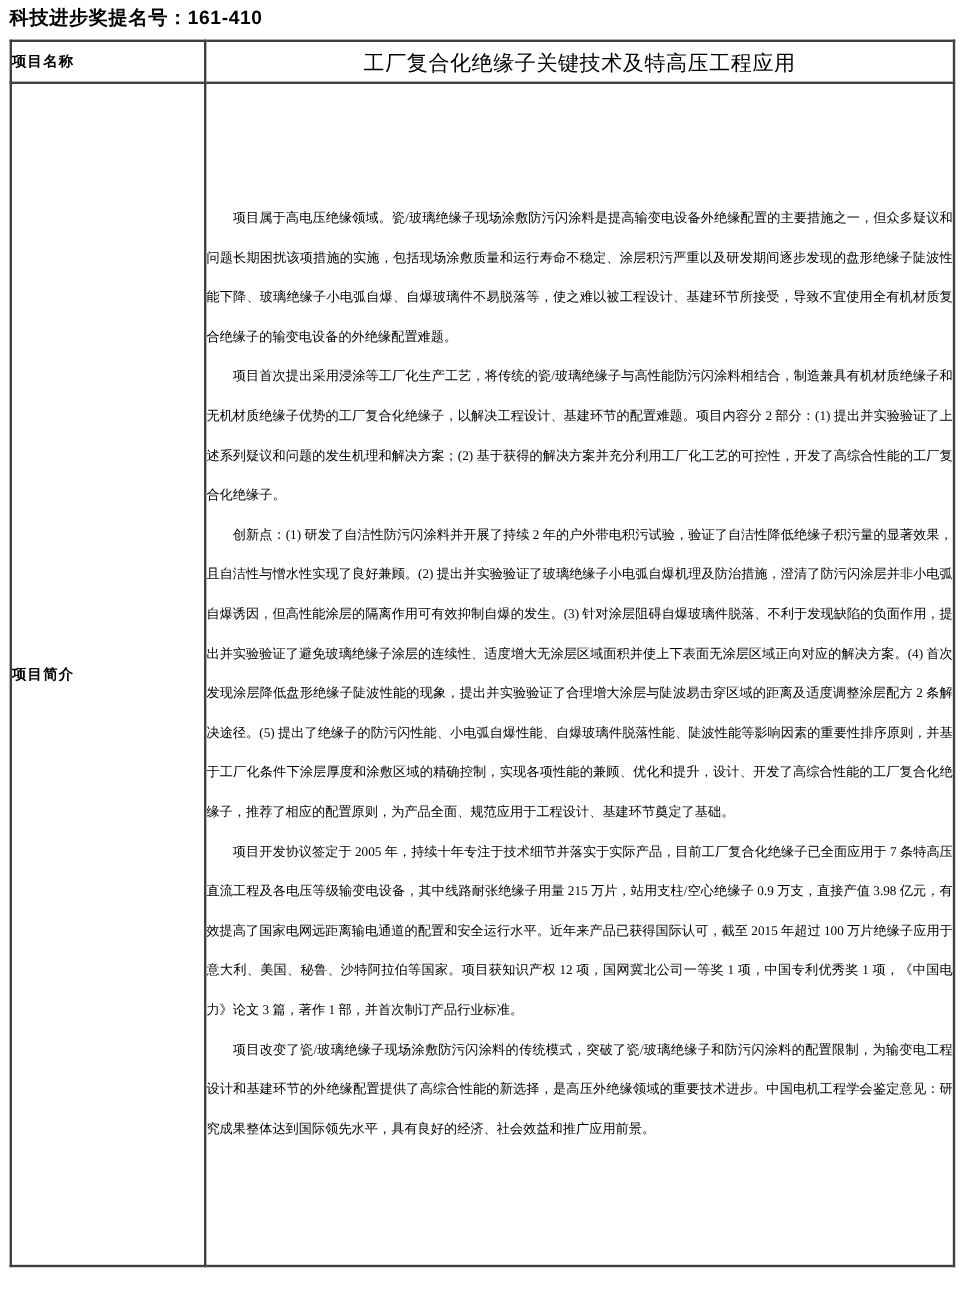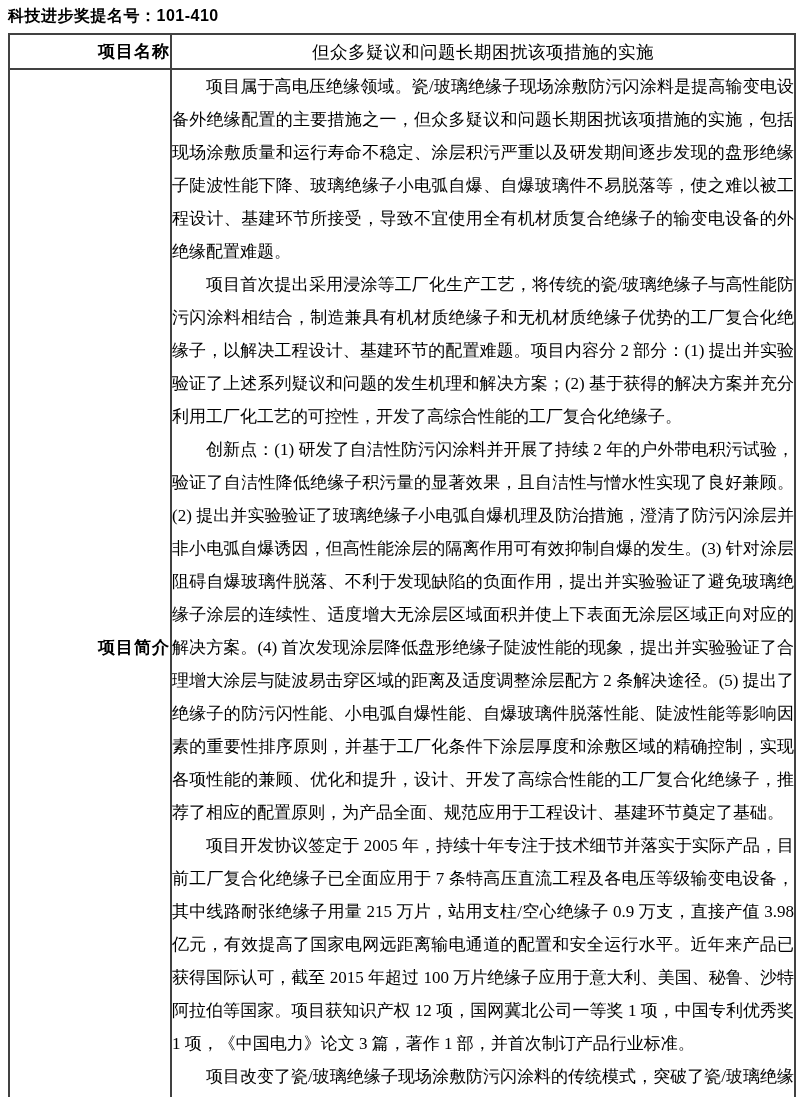--- a/index.html
+++ b/index.html
@@ -28,58 +28,58 @@
     width: 788px;
     margin: 7px 0 0 8px;
   }
   table.award-table td {
     border: 2px solid #414141;
     vertical-align: middle;
     padding: 0;
   }
   td.label-cell {
     width: 160px;
-    text-align: right;
+    text-align: left;
     font-family: Liberation Mono, monospace;
     font-weight: bold;
-    font-size: 17px;
+    font-size: 12px;
     letter-spacing: 1px;
   }
   td.value-cell {
     text-align: center;
     font-size: 17.5px;
     letter-spacing: 0.5px;
   }
   tr.title-row td, tr.nominator-row td {
     height: 33px;
   }
   td.intro-cell {
     vertical-align: top;
     padding: 3px 12px 4px 13px;
     height: 984px;
   }
   .intro-text p {
     margin: 0;
     text-indent: 2em;
-    font-size: 17px;
+    font-size: 11px;
     line-height: 33px;
     text-align: justify;
     text-justify: inter-ideograph;
   }
 </style>
 </head>
 <body>
 
-<div class="doc-header">科技进步奖提名号：101-410</div>
+<div class="doc-header">科技进步奖提名号：161-410</div>
 
 <table class="award-table">
   <tbody>
       <tr class="title-row">
     <td class="label-cell">项目名称</td>
-    <td class="value-cell">但众多疑议和问题长期困扰该项措施的实施</td>
+    <td class="value-cell">工厂复合化绝缘子关键技术及特高压工程应用</td>
   </tr>
   <tr>
     <td class="label-cell">项目简介</td>
     <td class="intro-cell">
       <div class="intro-text">
         <p>项目属于高电压绝缘领域。瓷/玻璃绝缘子现场涂敷防污闪涂料是提高输变电设备外绝缘配置的主要措施之一，但众多疑议和问题长期困扰该项措施的实施，包括现场涂敷质量和运行寿命不稳定、涂层积污严重以及研发期间逐步发现的盘形绝缘子陡波性能下降、玻璃绝缘子小电弧自爆、自爆玻璃件不易脱落等，使之难以被工程设计、基建环节所接受，导致不宜使用全有机材质复合绝缘子的输变电设备的外绝缘配置难题。</p>
         <p>项目首次提出采用浸涂等工厂化生产工艺，将传统的瓷/玻璃绝缘子与高性能防污闪涂料相结合，制造兼具有机材质绝缘子和无机材质绝缘子优势的工厂复合化绝缘子，以解决工程设计、基建环节的配置难题。项目内容分 2 部分：(1) 提出并实验验证了上述系列疑议和问题的发生机理和解决方案；(2) 基于获得的解决方案并充分利用工厂化工艺的可控性，开发了高综合性能的工厂复合化绝缘子。</p>
         <p>创新点：(1) 研发了自洁性防污闪涂料并开展了持续 2 年的户外带电积污试验，验证了自洁性降低绝缘子积污量的显著效果，且自洁性与憎水性实现了良好兼顾。(2) 提出并实验验证了玻璃绝缘子小电弧自爆机理及防治措施，澄清了防污闪涂层并非小电弧自爆诱因，但高性能涂层的隔离作用可有效抑制自爆的发生。(3) 针对涂层阻碍自爆玻璃件脱落、不利于发现缺陷的负面作用，提出并实验验证了避免玻璃绝缘子涂层的连续性、适度增大无涂层区域面积并使上下表面无涂层区域正向对应的解决方案。(4) 首次发现涂层降低盘形绝缘子陡波性能的现象，提出并实验验证了合理增大涂层与陡波易击穿区域的距离及适度调整涂层配方 2 条解决途径。(5) 提出了绝缘子的防污闪性能、小电弧自爆性能、自爆玻璃件脱落性能、陡波性能等影响因素的重要性排序原则，并基于工厂化条件下涂层厚度和涂敷区域的精确控制，实现各项性能的兼顾、优化和提升，设计、开发了高综合性能的工厂复合化绝缘子，推荐了相应的配置原则，为产品全面、规范应用于工程设计、基建环节奠定了基础。</p>
         <p>项目开发协议签定于 2005 年，持续十年专注于技术细节并落实于实际产品，目前工厂复合化绝缘子已全面应用于 7 条特高压直流工程及各电压等级输变电设备，其中线路耐张绝缘子用量 215 万片，站用支柱/空心绝缘子 0.9 万支，直接产值 3.98 亿元，有效提高了国家电网远距离输电通道的配置和安全运行水平。近年来产品已获得国际认可，截至 2015 年超过 100 万片绝缘子应用于意大利、美国、秘鲁、沙特阿拉伯等国家。项目获知识产权 12 项，国网冀北公司一等奖 1 项，中国专利优秀奖 1 项，《中国电力》论文 3 篇，著作 1 部，并首次制订产品行业标准。</p>
         <p>项目改变了瓷/玻璃绝缘子现场涂敷防污闪涂料的传统模式，突破了瓷/玻璃绝缘子和防污闪涂料的配置限制，为输变电工程设计和基建环节的外绝缘配置提供了高综合性能的新选择，是高压外绝缘领域的重要技术进步。中国电机工程学会鉴定意见：研究成果整体达到国际领先水平，具有良好的经济、社会效益和推广应用前景。</p>

